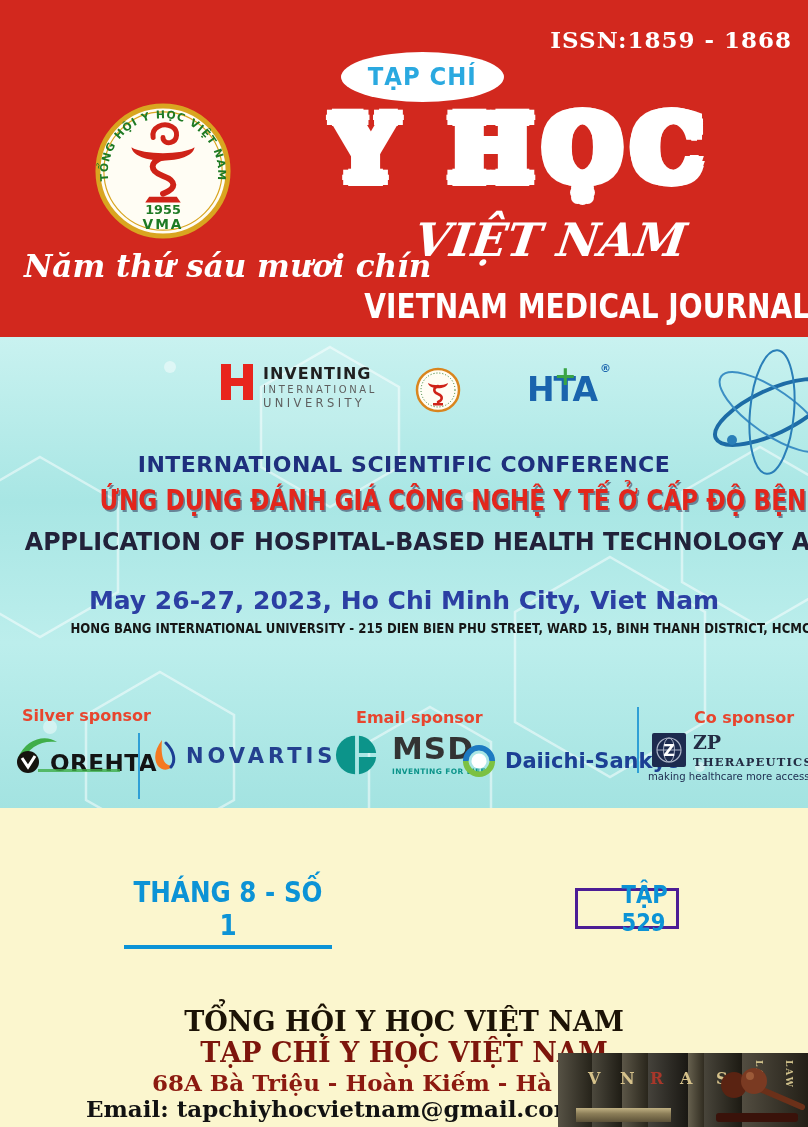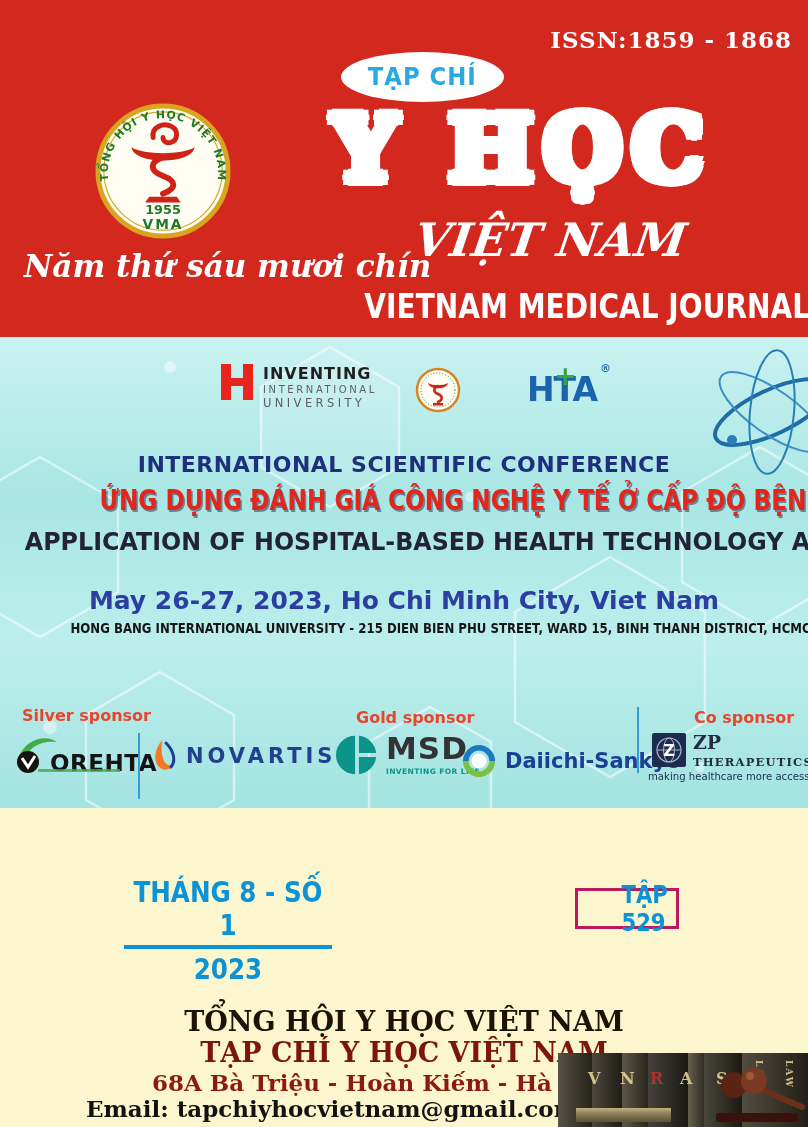--- a/index.html
+++ b/index.html
@@ -54,41 +54,41 @@
   .hta .reg{position:absolute;right:-14px;top:-8px;font-size:11px;letter-spacing:0;}
 
   
   .sp-label{position:absolute;font-weight:600;font-size:16px;color:#e8452e;white-space:nowrap;}
   .divider{position:absolute;width:2px;background:#2f9fd6;}
   .orehta{position:absolute;left:12px;top:395px;display:flex;align-items:flex-end;}
   .orehta .txt{font-weight:700;font-size:23px;color:#141414;letter-spacing:.5px;margin-left:-8px;}
   .orehta-tag{position:absolute;left:38px;top:432px;width:82px;height:3px;background:#3fae49;opacity:.8;}
   .novartis{position:absolute;left:152px;top:402px;display:flex;align-items:center;gap:8px;}
   .novartis .txt{font-weight:600;font-size:21px;color:#23408f;letter-spacing:4px;}
-  .msd{position:absolute;left:335px;top:396px;display:flex;align-items:flex-start;gap:7px;}
+  .msd{position:absolute;left:335px;top:396px;display:flex;align-items:flex-start;gap:13px;}
   .msd .big{font-weight:800;font-size:31px;line-height:1;color:#333;letter-spacing:1px;}
   .msd .tag{font-weight:700;font-size:7.5px;color:#0c948a;letter-spacing:.4px;margin-top:3px;}
   .daiichi{position:absolute;left:462px;top:407px;display:flex;align-items:center;gap:9px;}
   .daiichi .txt{font-weight:600;font-size:21px;color:#1c3f94;}
   .zp{position:absolute;left:652px;top:396px;display:flex;gap:7px;}
   .zp .l1{font-family:"DejaVu Serif","Liberation Serif",serif;font-weight:700;font-size:19px;
           line-height:1;color:#232c44;}
   .zp .l2{font-family:"DejaVu Serif","Liberation Serif",serif;font-weight:700;font-size:11.5px;
           letter-spacing:1.2px;color:#232c44;margin-top:3px;}
   .zp-tag{position:absolute;left:648px;top:433px;width:160px;font-weight:500;font-size:11px;
           color:#1d2b4f;white-space:nowrap;transform:scaleX(.92);transform-origin:left;}
 
   
   .bottom{position:absolute;left:0;top:808px;width:652px;height:319px;background:#fbf6ce;}
   .issue-left{position:absolute;left:118px;top:68px;width:220px;text-align:center;color:#0c93d6;}
   .issue-left .l1{display:inline-block;font-weight:700;font-size:28px;transform:scaleX(.88);
           transform-origin:center;}
   .issue-left .rule{width:208px;height:4px;background:#0c93d6;margin:3px auto 4px auto;}
   .issue-left .l2{display:inline-block;font-weight:700;font-size:28px;transform:scaleX(.88);}
-  .volume-box{position:absolute;left:575px;top:80px;width:104px;height:41px;border:3px solid #be185d;
+  .volume-box{position:absolute;left:575px;top:80px;width:104px;height:41px;border:3px solid #4c1d95;
           box-sizing:border-box;display:flex;align-items:center;justify-content:center;padding-left:40px;}
   .volume-box span{display:inline-block;font-weight:700;font-size:24px;color:#0c93d6;transform:scaleX(.88);}
   .f-line{position:absolute;white-space:nowrap;font-family:"DejaVu Serif","Liberation Serif",serif;font-weight:700;}
   .f-org{left:0;width:808px;top:198px;text-align:center;font-size:27px;color:#1c1306;}
   .f-journal{left:0;width:808px;top:229px;text-align:center;font-size:27px;color:#7d150c;}
   .f-address{left:152px;top:261px;font-size:23px;color:#8c1a10;}
   .f-contact{left:86px;top:287px;font-size:23px;color:#121212;}
 
   
   .books{position:absolute;left:558px;top:245px;width:250px;height:74px;background:#0f0c06;
@@ -204,21 +204,21 @@
       <span>APPLICATION OF HOSPITAL-BASED HEALTH TECHNOLOGY ASSESSMENT</span>
     </div>
     <div class="c-line date-line">
       <span>May 26-27, 2023, Ho Chi Minh City, Viet Nam</span>
     </div>
     <div class="c-line venue-line">
       <span>HONG BANG INTERNATIONAL UNIVERSITY - 215 DIEN BIEN PHU STREET, WARD 15, BINH THANH DISTRICT, HCMC</span>
     </div>
 
     <div class="sp-label" style="left:22px;top:369px;">Silver sponsor</div>
-    <div class="sp-label" style="left:356px;top:371px;">Gold sponsor</div>
+    <div class="sp-label" style="left:356px;top:371px;">Email sponsor</div>
     <div class="sp-label" style="left:694px;top:371px;">Co sponsor</div>
 
     <div class="orehta">
       <svg width="46" height="44" viewBox="0 0 46 44">
         <path d="M6,26 C14,6 34,2 45,10 C30,8 16,14 10,32 Z" fill="#3fae49"></path>
         <circle cx="16" cy="30" r="11" fill="#15130e"></circle>
         <path d="M10,26 L16,35 L23,24" fill="none" stroke="#fff" stroke-width="3"></path>
       </svg>
       <span class="txt">OREHTA</span>
     </div>
@@ -270,21 +270,20 @@
         <div class="l2">THERAPEUTICS</div>
       </div>
     </div>
     <div class="zp-tag">making healthcare more accessible</div>
   </div>
 
   <div class="bottom">
     <div class="issue-left">
       <div><span class="l1">THÁNG 8 - SỐ 1</span></div>
       <div class="rule"></div>
-      <div><span class="l2">2023</span></div>
     </div>
 
     <div class="volume-box">
       <span>TẬP 529</span>
     </div>
 
     <div class="f-line f-org">TỔNG HỘI Y HỌC VIỆT NAM</div>
     <div class="f-line f-journal">TẠP CHÍ Y HỌC VIỆT NAM</div>
     <div class="f-line f-address">68A Bà Triệu - Hoàn Kiếm - Hà Nội; Tel: 024-3</div>
     <div class="f-line f-contact">Email: tapchiyhocvietnam@gmail.com; Website: tapchiyho</div>

